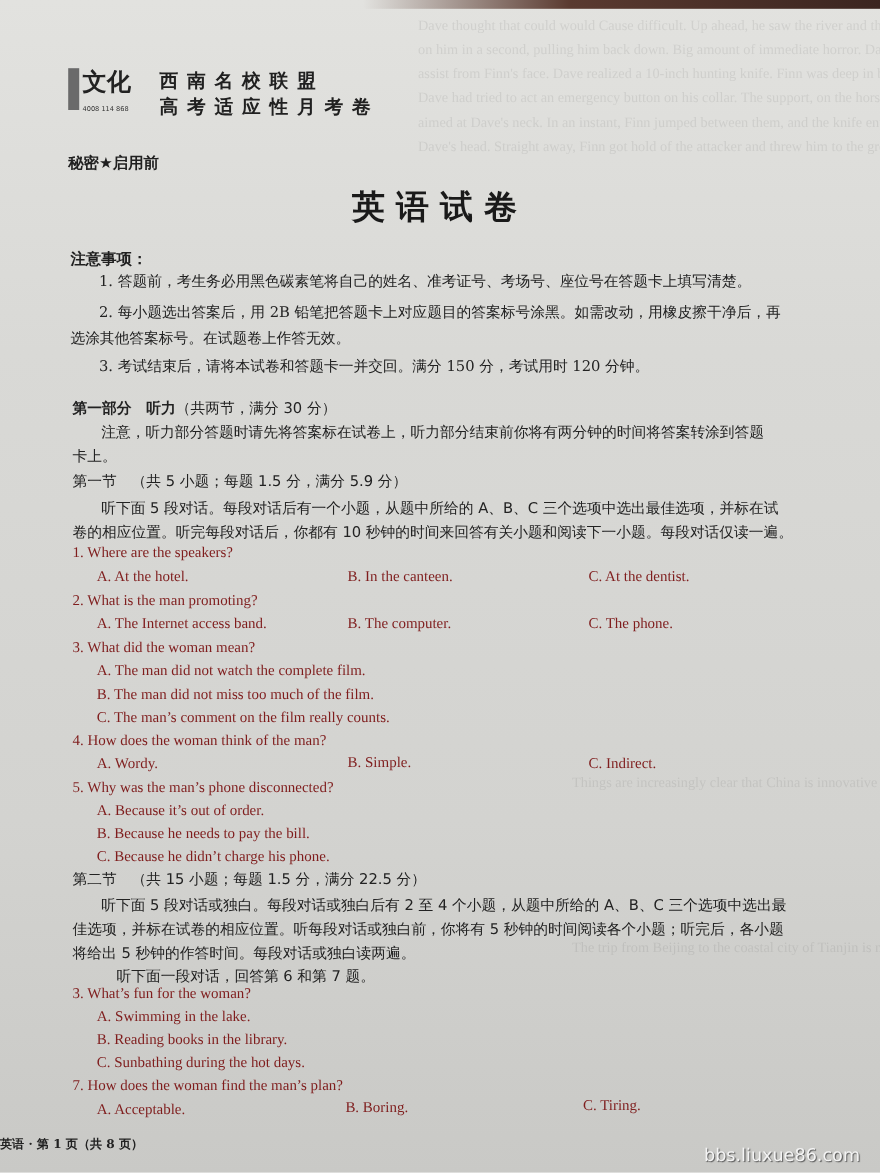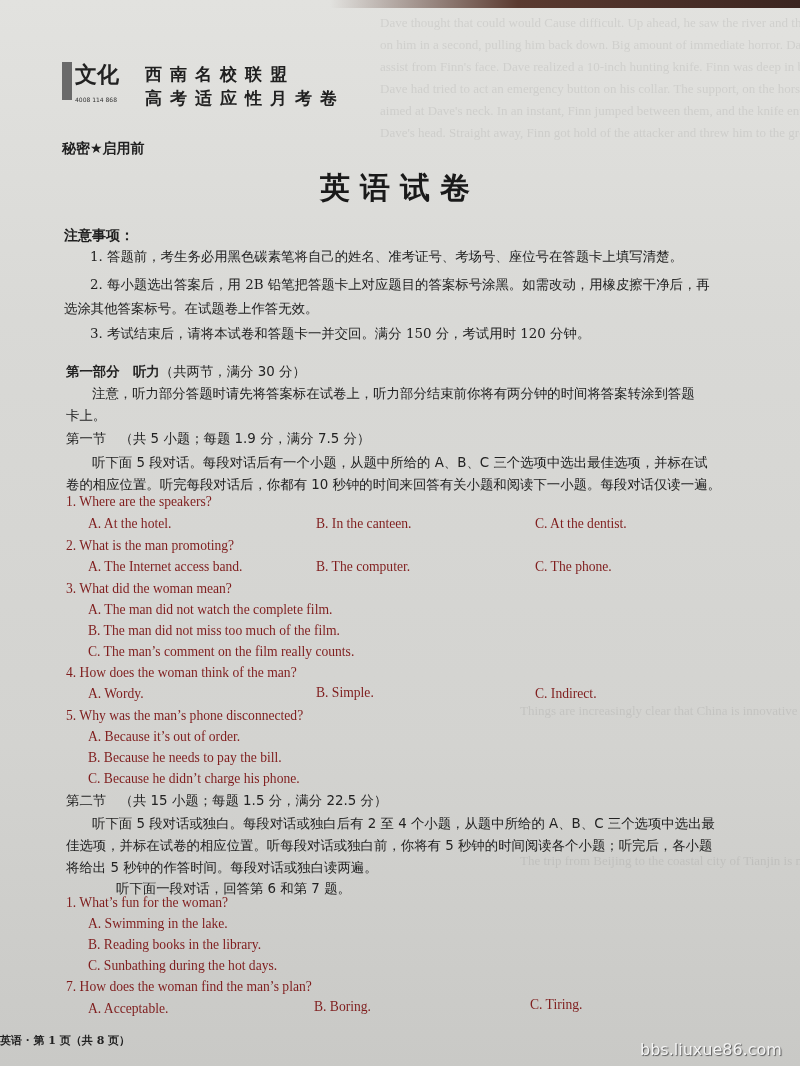--- a/index.html
+++ b/index.html
@@ -71,21 +71,21 @@
 <div class="para" style="left:90px;top:274px;">2. 每小题选出答案后，用 2B 铅笔把答题卡上对应题目的答案标号涂黑。如需改动，用橡皮擦干净后，再</div>
 <div class="para" style="left:64px;top:298px;">选涂其他答案标号。在试题卷上作答无效。</div>
 <div class="para" style="left:90px;top:323px;">3. 考试结束后，请将本试卷和答题卡一并交回。满分 150 分，考试用时 120 分钟。</div>
 
 <div class="para sec" style="left:66px;top:361px;">
   <span class="bold">第一部分　听力</span><span>（共两节，满分 30 分）</span>
 </div>
 <div class="para sec" style="left:92px;top:383px;">注意，听力部分答题时请先将答案标在试卷上，听力部分结束前你将有两分钟的时间将答案转涂到答题</div>
 <div class="para sec" style="left:66px;top:405px;">卡上。</div>
 
-<div class="para sec" style="left:66px;top:428px;">第一节　（共 5 小题；每题 1.9 分，满分 7.5 分）</div>
+<div class="para sec" style="left:66px;top:428px;">第一节　（共 5 小题；每题 1.5 分，满分 5.9 分）</div>
 <div class="para sec" style="left:92px;top:452px;">听下面 5 段对话。每段对话后有一个小题，从题中所给的 A、B、C 三个选项中选出最佳选项，并标在试</div>
 <div class="para sec" style="left:66px;top:474px;">卷的相应位置。听完每段对话后，你都有 10 秒钟的时间来回答有关小题和阅读下一小题。每段对话仅读一遍。</div>
 
 <div class="q" style="left:66px;top:494px;">1. Where are the speakers?</div>
 <div class="q" style="left:88px;top:516px;">A. At the hotel.</div>
 <div class="q" style="left:316px;top:516px;">B. In the canteen.</div>
 <div class="q" style="left:535px;top:516px;">C. At the dentist.</div>
 
 <div class="q" style="left:66px;top:538px;">2. What is the man promoting?</div>
 <div class="q" style="left:88px;top:559px;text-align:right;">A. The Internet access band.</div>
@@ -104,23 +104,23 @@
 
 <div class="q" style="left:66px;top:708px;">5. Why was the man’s phone disconnected?</div>
 <div class="q" style="left:88px;top:729px;">A. Because it’s out of order.</div>
 <div class="q" style="left:88px;top:750px;">B. Because he needs to pay the bill.</div>
 <div class="q" style="left:88px;top:771px;">C. Because he didn’t charge his phone.</div>
 
 <div class="para sec" style="left:66px;top:790px;">第二节　（共 15 小题；每题 1.5 分，满分 22.5 分）</div>
 <div class="para sec" style="left:92px;top:813px;">听下面 5 段对话或独白。每段对话或独白后有 2 至 4 个小题，从题中所给的 A、B、C 三个选项中选出最</div>
 <div class="para sec" style="left:66px;top:835px;">佳选项，并标在试卷的相应位置。听每段对话或独白前，你将有 5 秒钟的时间阅读各个小题；听完后，各小题</div>
 <div class="para sec" style="left:66px;top:857px;">将给出 5 秒钟的作答时间。每段对话或独白读两遍。</div>
-<div class="para sec" style="left:76px;top:878px;padding-left:40px;">听下面一段对话，回答第 6 和第 7 题。</div>
+<div class="para sec" style="left:66px;top:878px;padding-left:40px;">听下面一段对话，回答第 6 和第 7 题。</div>
 
-<div class="q" style="left:66px;top:895px;">1. What’s fun for the woman?</div>
+<div class="q" style="left:66px;top:895px;">3. What’s fun for the woman?</div>
 <div class="q" style="left:88px;top:916px;">A. Swimming in the lake.</div>
 <div class="q" style="left:88px;top:937px;">B. Reading books in the library.</div>
 <div class="q" style="left:88px;top:958px;">C. Sunbathing during the hot days.</div>
 
 <div class="q" style="left:66px;top:979px;">7. How does the woman find the man’s plan?</div>
 <div class="q" style="left:88px;top:1001px;">A. Acceptable.</div>
 <div class="q" style="left:314px;top:999px;">B. Boring.</div>
 <div class="q" style="left:530px;top:997px;">C. Tiring.</div>
 
 <div class="footer">英语 · 第 1 页（共 8 页）</div>

